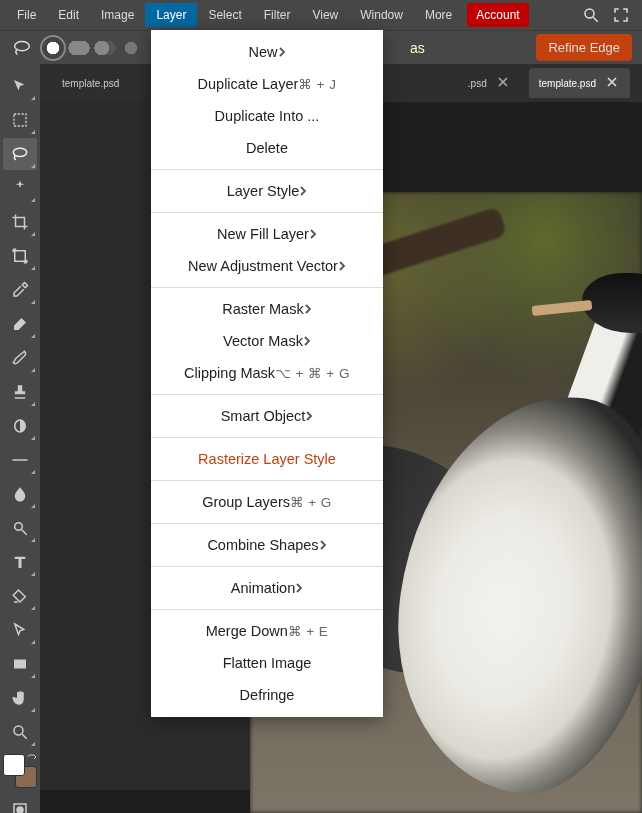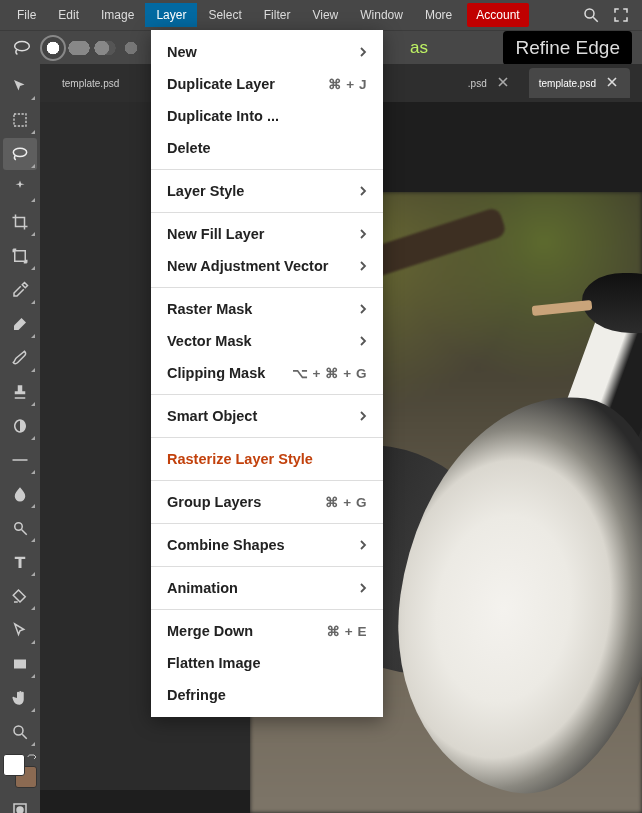--- a/index.html
+++ b/index.html
@@ -7,34 +7,34 @@
 .menubar { height:30px; background:#474747; display:flex; align-items:center; padding:0 6px; gap:0; color:#ddd; font-size:12px; }
 .menubar .menu-item { padding:5px 11px; cursor:pointer; }
 .menubar .menu-item.active { background:#0369a1; color:#fff; }
 .menubar .menu-item.account { background:#c00000; color:#fff; padding:5px 9px; border-radius:2px; margin-left:4px; }
 .menubar .right-icons { margin-left:auto; display:flex; align-items:center; gap:12px; padding-right:6px; }
 .toolbar-row { height:34px; background:#474747; display:flex; align-items:center; padding:4px 10px; gap:8px; border-top:1px solid #3b3b3b; }
 .tool-icon-sm { width:24px; height:24px; display:flex; align-items:center; justify-content:center; color:#ddd; }
 .tool-group { display:flex; align-items:center; gap:4px; }
 .tool-swatch { width:22px; height:22px; border-radius:50%; }
 .tool-swatch.selected { outline:2px solid #888; }
-.refine-btn { margin-left:auto; background:#000000; color:#ddd; padding:6px 12px; border-radius:4px; font-size:19px; }
+.refine-btn { margin-left:auto; background:#c2410c; color:#ddd; padding:6px 12px; border-radius:4px; font-size:13px; }
 .left-tools { position:absolute; left:0; top:64px; width:40px; background:#474747; display:flex; flex-direction:column; align-items:center; padding-top:6px; gap:2px; }
 .left-tools .tool { width:34px; height:32px; display:flex; align-items:center; justify-content:center; color:#ccc; position:relative; border-radius:3px; }
 .left-tools .tool.active { background:#5e5e5e; }
 .left-tools .tool .corner { position:absolute; right:2px; bottom:2px; width:0; height:0; border-left:4px solid transparent; border-bottom:4px solid #aaa; }
 .tabbar { position:absolute; left:40px; top:64px; right:0; height:38px; background:#2e2e2e; display:flex; align-items:center; padding:0 12px; gap:8px; }
 .tab { display:flex; align-items:center; gap:10px; padding:8px 10px; color:#ccc; font-size:10px; border-radius:4px 4px 0 0; }
 .tab.active { background:#474747; color:#fff; }
 .tab .close { width:14px; height:14px; color:#aaa; }
 .canvas-area { position:absolute; left:40px; top:102px; right:0; bottom:0; background:#1e1e1e; overflow:hidden; }
 .canvas-dark { position:absolute; left:0; top:0; width:210px; height:688px; background:#2b2b2b; }
 .photo { position:absolute; left:210px; top:90px; right:0; bottom:0; overflow:hidden; }
 .dropdown { position:absolute; left:151px; top:30px; width:232px; background:#fff; box-shadow:0 4px 18px rgba(0,0,0,0.4); padding:6px 0; font-size:14.5px; color:#222; z-index:50; }
-.dropdown .item { display:flex; align-items:center; justify-content:space-between; padding:8px 16px; cursor:pointer;font-weight:bold; }
+.dropdown .item { display:flex; align-items:center; justify-content:center; padding:8px 16px; cursor:pointer; }
 .dropdown .item .label { }
 .dropdown .item .shortcut { color:#666; font-size:13.5px; letter-spacing:0.5px; }
 .dropdown .item .chevron { color:#555; }
 .dropdown .item.disabled .label { color:#c2410c; }
 .dropdown .sep { height:1px; background:#ddd; margin:5px 0; }
 .color-swatches { position:relative; width:34px; height:34px; margin-top:4px; }
 .color-swatches .fg { position:absolute; left:0; top:0; width:22px; height:22px; background:#fff; border:1px solid #333; border-radius:3px; z-index:2; }
 .color-swatches .bg { position:absolute; right:0; bottom:0; width:22px; height:22px; background:#8b6a52; border:1px solid #333; border-radius:3px; }
 .color-swatches .swap { position:absolute; right:0; top:0; width:10px; height:10px; }
 svg { display:block; }
@@ -87,21 +87,21 @@
         <ellipse cx="12" cy="10" rx="8" ry="5"></ellipse>
         <path d="M6 14c-1 2-1 4 1 5"></path>
       </svg>
   </span>
   <div class="tool-group">
     <span class="tool-swatch selected" style="background:radial-gradient(circle,#fff 40%,#444 42%)"></span>
     <span class="tool-swatch" style="background:radial-gradient(circle at 35% 50%,#888 40%,transparent 41%),radial-gradient(circle at 65% 50%,#888 40%,transparent 41%)"></span>
     <span class="tool-swatch" style="background:radial-gradient(circle at 35% 50%,#888 40%,transparent 41%),radial-gradient(circle at 65% 50%,#555 40%,transparent 41%)"></span>
     <span class="tool-swatch" style="background:radial-gradient(circle,#777 40%,transparent 41%)"></span>
   </div>
-  <span style="color:#bef264;font-size:17px;margin-left:260px">as</span>
+  <span style="color:#fef9c3;font-size:14px;margin-left:260px">as</span>
   <div class="refine-btn">Refine Edge</div>
 </div>
 
 <div class="left-tools">
   <div class="tool">
       <svg width="18" height="18" viewBox="0 0 24 24" fill="#ccc">
         <path d="M4 4l14 6-6 2-2 6z"></path>
       </svg>
       <span class="corner"></span>
     </div>

